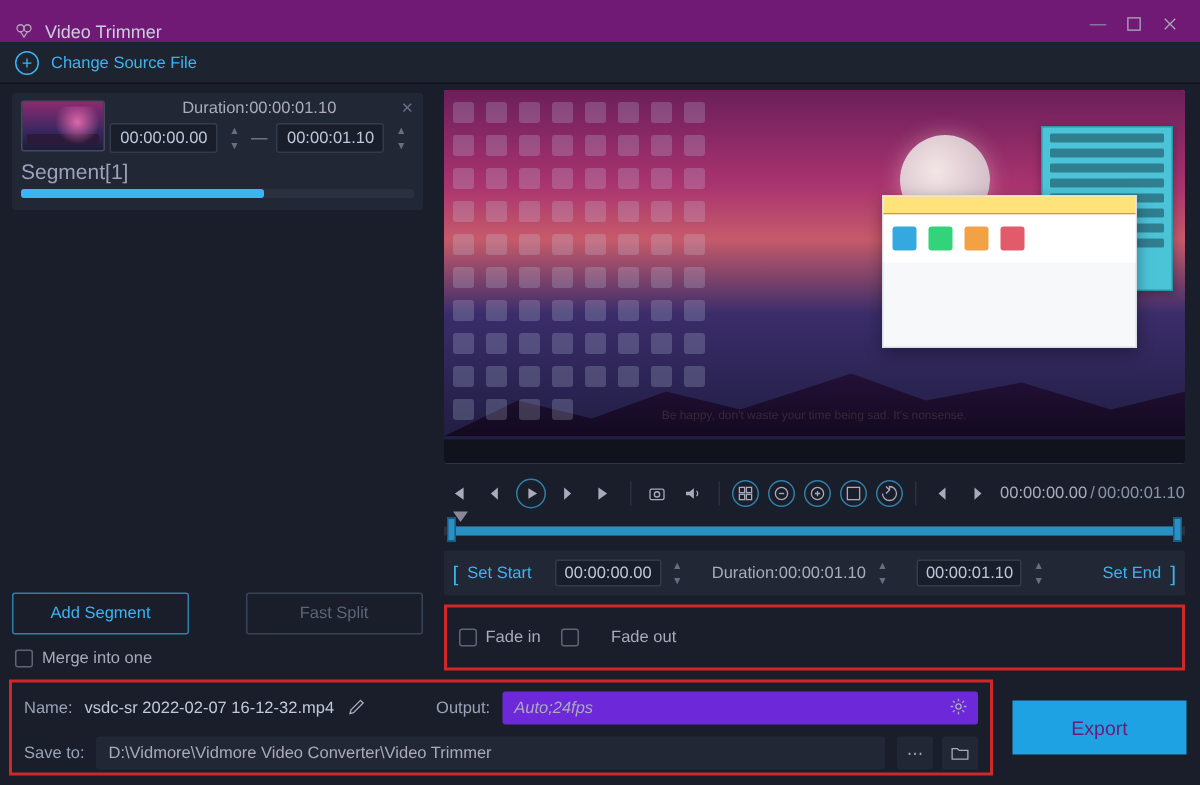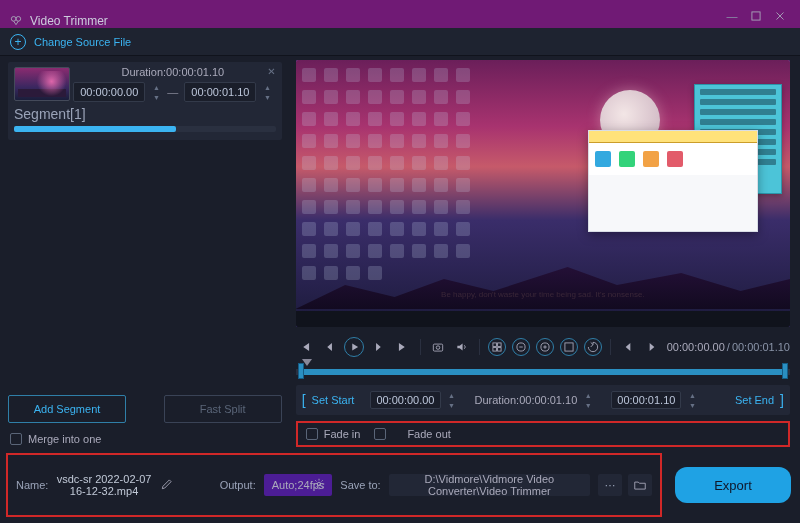--- a/index.html
+++ b/index.html
@@ -64,33 +64,33 @@
 .trackfg{position:absolute;left:4px;right:4px;top:4px;height:6px;background:#2a8fc2;}
 .handle{position:absolute;top:-2px;width:6px;height:16px;background:#2a8fc2;border:1px solid #155c85;}
 .handle.l{left:2px;}
 .handle.r{right:2px;}
 .caret{position:absolute;top:-6px;left:6px;width:0;height:0;border-left:5px solid transparent;border-right:5px solid transparent;border-top:7px solid #889;}
 .trimrow{height:30px;background:#222736;margin-top:8px;border-radius:2px;display:flex;align-items:center;padding:0 6px;gap:6px;}
 .bracket{color:#3bb4f2;font-size:14px;}
 .link{color:#3bb4f2;cursor:pointer;}
 .fieldlike{background:#1a1e2a;border:1px solid #333a4a;padding:2px 5px;border-radius:2px;color:#bcc6da;}
 .trimspace{flex:0 0 4px;}
-.faderow{height:26px;display:flex;align-items:center;gap:14px;margin-top:6px;padding:0 8px;border:2px solid #d02828;}
+.faderow{height:44px;display:flex;align-items:center;gap:14px;margin-top:6px;padding:0 8px;border:2px solid #d02828;}
 .bottom{position:absolute;left:6px;right:6px;bottom:6px;height:64px;display:flex;gap:10px;}
-.outbox{flex:1;border:2px solid #d02828;padding:6px 8px;display:flex;flex-direction:row;gap:8px;text-align:center;}
+.outbox{flex:1;border:2px solid #d02828;padding:6px 8px;display:flex;flex-direction:column;gap:8px;}
 .row{display:flex;align-items:center;gap:8px;}
 .label{color:#9aa3b8;}
 .val{color:#c2cad8;}
-.outputsel{flex:1;background:#4c1d95;border-radius:2px;height:22px;display:flex;align-items:center;padding:0 8px;position:relative;}
+.outputsel{flex:1;background:#6d28d9;border-radius:2px;height:22px;display:flex;align-items:center;padding:0 8px;position:relative;font-style:italic;}
 .gear{position:absolute;right:6px;color:#6aa3c2;cursor:pointer;}
 .savepath{flex:1;background:#222736;border-radius:2px;height:22px;display:flex;align-items:center;padding:0 8px;color:#aab5c8;}
 .pathbtns{display:flex;gap:6px;}
 .pbtn{width:24px;height:22px;background:#222736;border-radius:2px;display:flex;align-items:center;justify-content:center;color:#9aa3b8;cursor:pointer;}
 .export{width:122px;display:flex;align-items:center;justify-content:center;}
-.exportbtn{width:116px;height:36px;background:#1fa2e4;border-radius:12px;color:#0f172a;font-size:13px;display:flex;align-items:center;justify-content:center;cursor:pointer;}
+.exportbtn{width:116px;height:36px;background:#1fa2e4;border-radius:0;color:#701a75;font-size:13px;display:flex;align-items:center;justify-content:center;cursor:pointer;}
 svg{width:14px;height:14px;stroke:currentColor;fill:none;stroke-width:1.5;}
 .pencil{color:#3bb4f2;cursor:pointer;}
 </style>
 </head>
 <body>
 
 <div class="titlebar">
   <span class="logo">
       <svg viewBox="0 0 24 24">
         <circle cx="8" cy="10" r="4"></circle>

